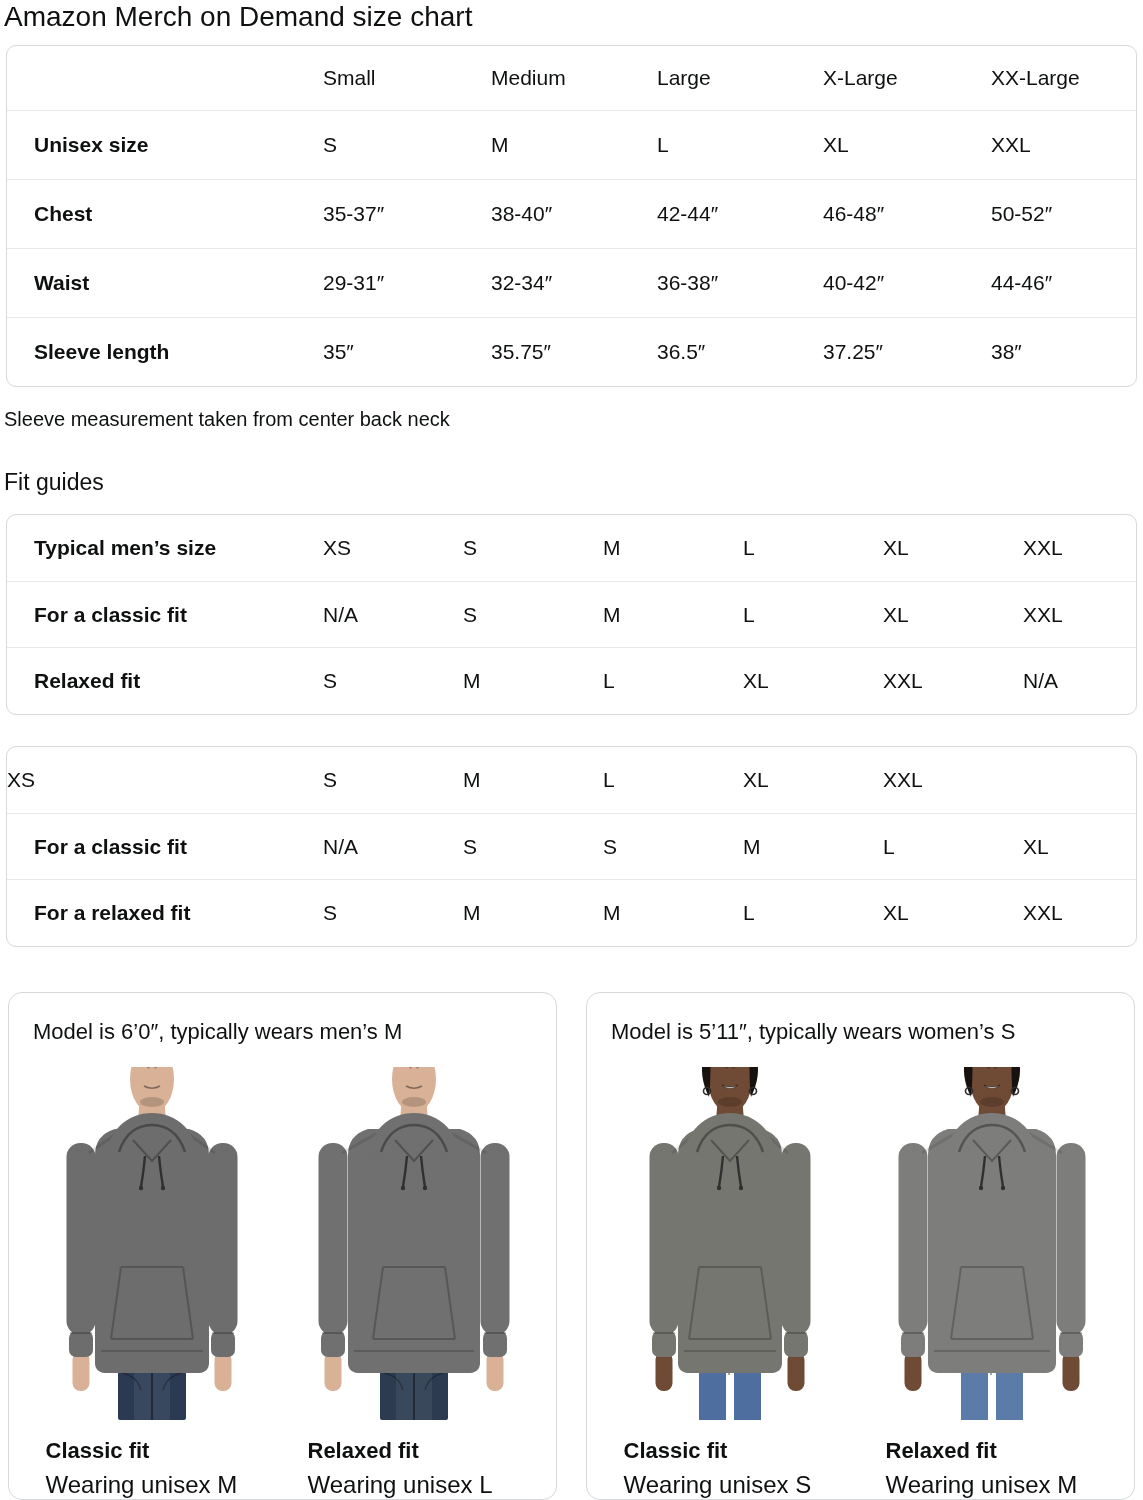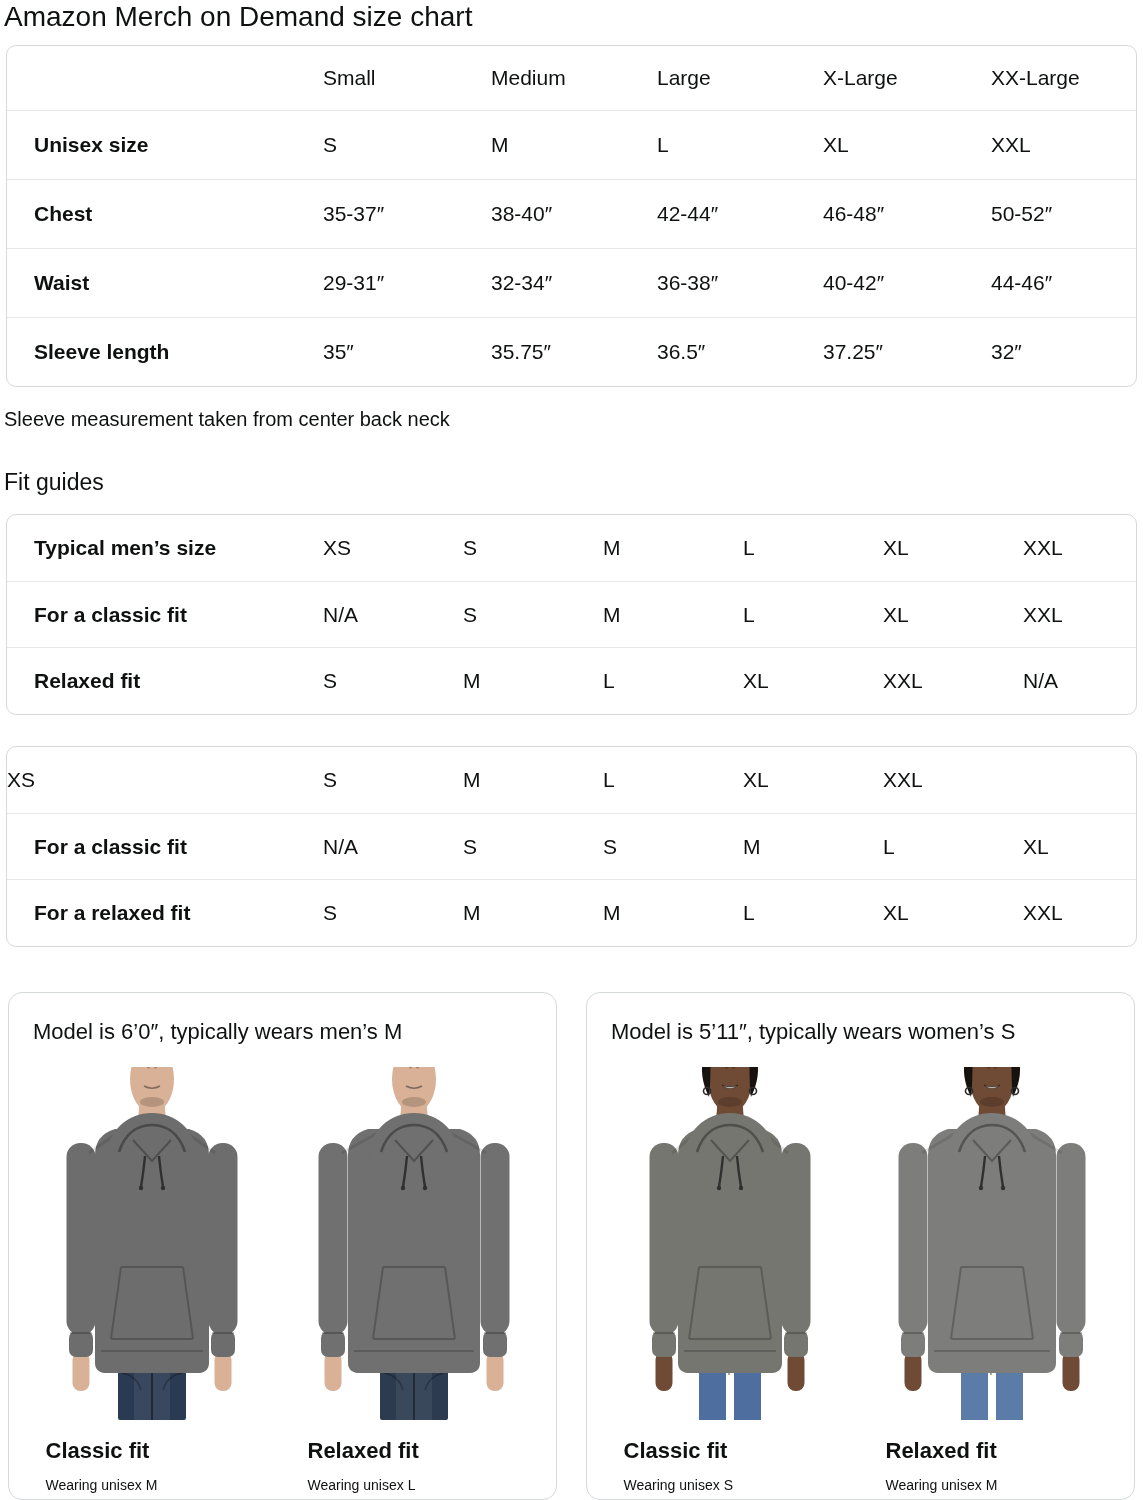--- a/index.html
+++ b/index.html
@@ -23,21 +23,21 @@
   .t-label{font-weight:700;padding-left:27px;}
 
   .cards{display:flex;gap:29px;margin:45px 8px 0 8px;}
   .card{flex:1;box-sizing:border-box;height:508px;border:1px solid #d5d9d9;border-radius:14px;padding:26px 0 0 0;background:#fff;}
   .card-title{font-size:22px;line-height:26px;color:#0f1111;padding-left:24px;}
   .figures{display:flex;justify-content:center;gap:50px;margin-top:10px;}
   figure.model{margin:0;text-align:left;width:212px;}
   .model-img{width:212px;height:365px;background:#fff;}
   .model-img svg{display:block;}
   .fit-label{font-size:22px;line-height:26px;font-weight:700;margin-top:18px;color:#0f1111;}
-  .wearing{font-size:14px;line-height:26px;margin-top:8px;color:#0f1111;}
+  .wearing{font-size:24px;line-height:26px;margin-top:8px;color:#0f1111;}
 </style>
 </head>
 <body>
 
 <div class="page">
 
   <h1 class="title">Amazon Merch on Demand size chart</h1>
 
   <section class="table size-table">
     <div class="t-row t-head">
@@ -71,21 +71,21 @@
       <div class="t-cell">36-38″</div>
       <div class="t-cell">40-42″</div>
       <div class="t-cell">44-46″</div>
     </div>
     <div class="t-row">
       <div class="t-cell t-label">Sleeve length</div>
       <div class="t-cell">35″</div>
       <div class="t-cell">35.75″</div>
       <div class="t-cell">36.5″</div>
       <div class="t-cell">37.25″</div>
-      <div class="t-cell">32″</div>
+      <div class="t-cell">38″</div>
     </div>
   </section>
 
   <p class="note">Sleeve measurement taken from center back neck</p>
 
   <h2 class="subhead">Fit guides</h2>
 
   <section class="table fit-table mens">
     <div class="t-row">
       <div class="t-cell t-label">Typical men’s size</div>

